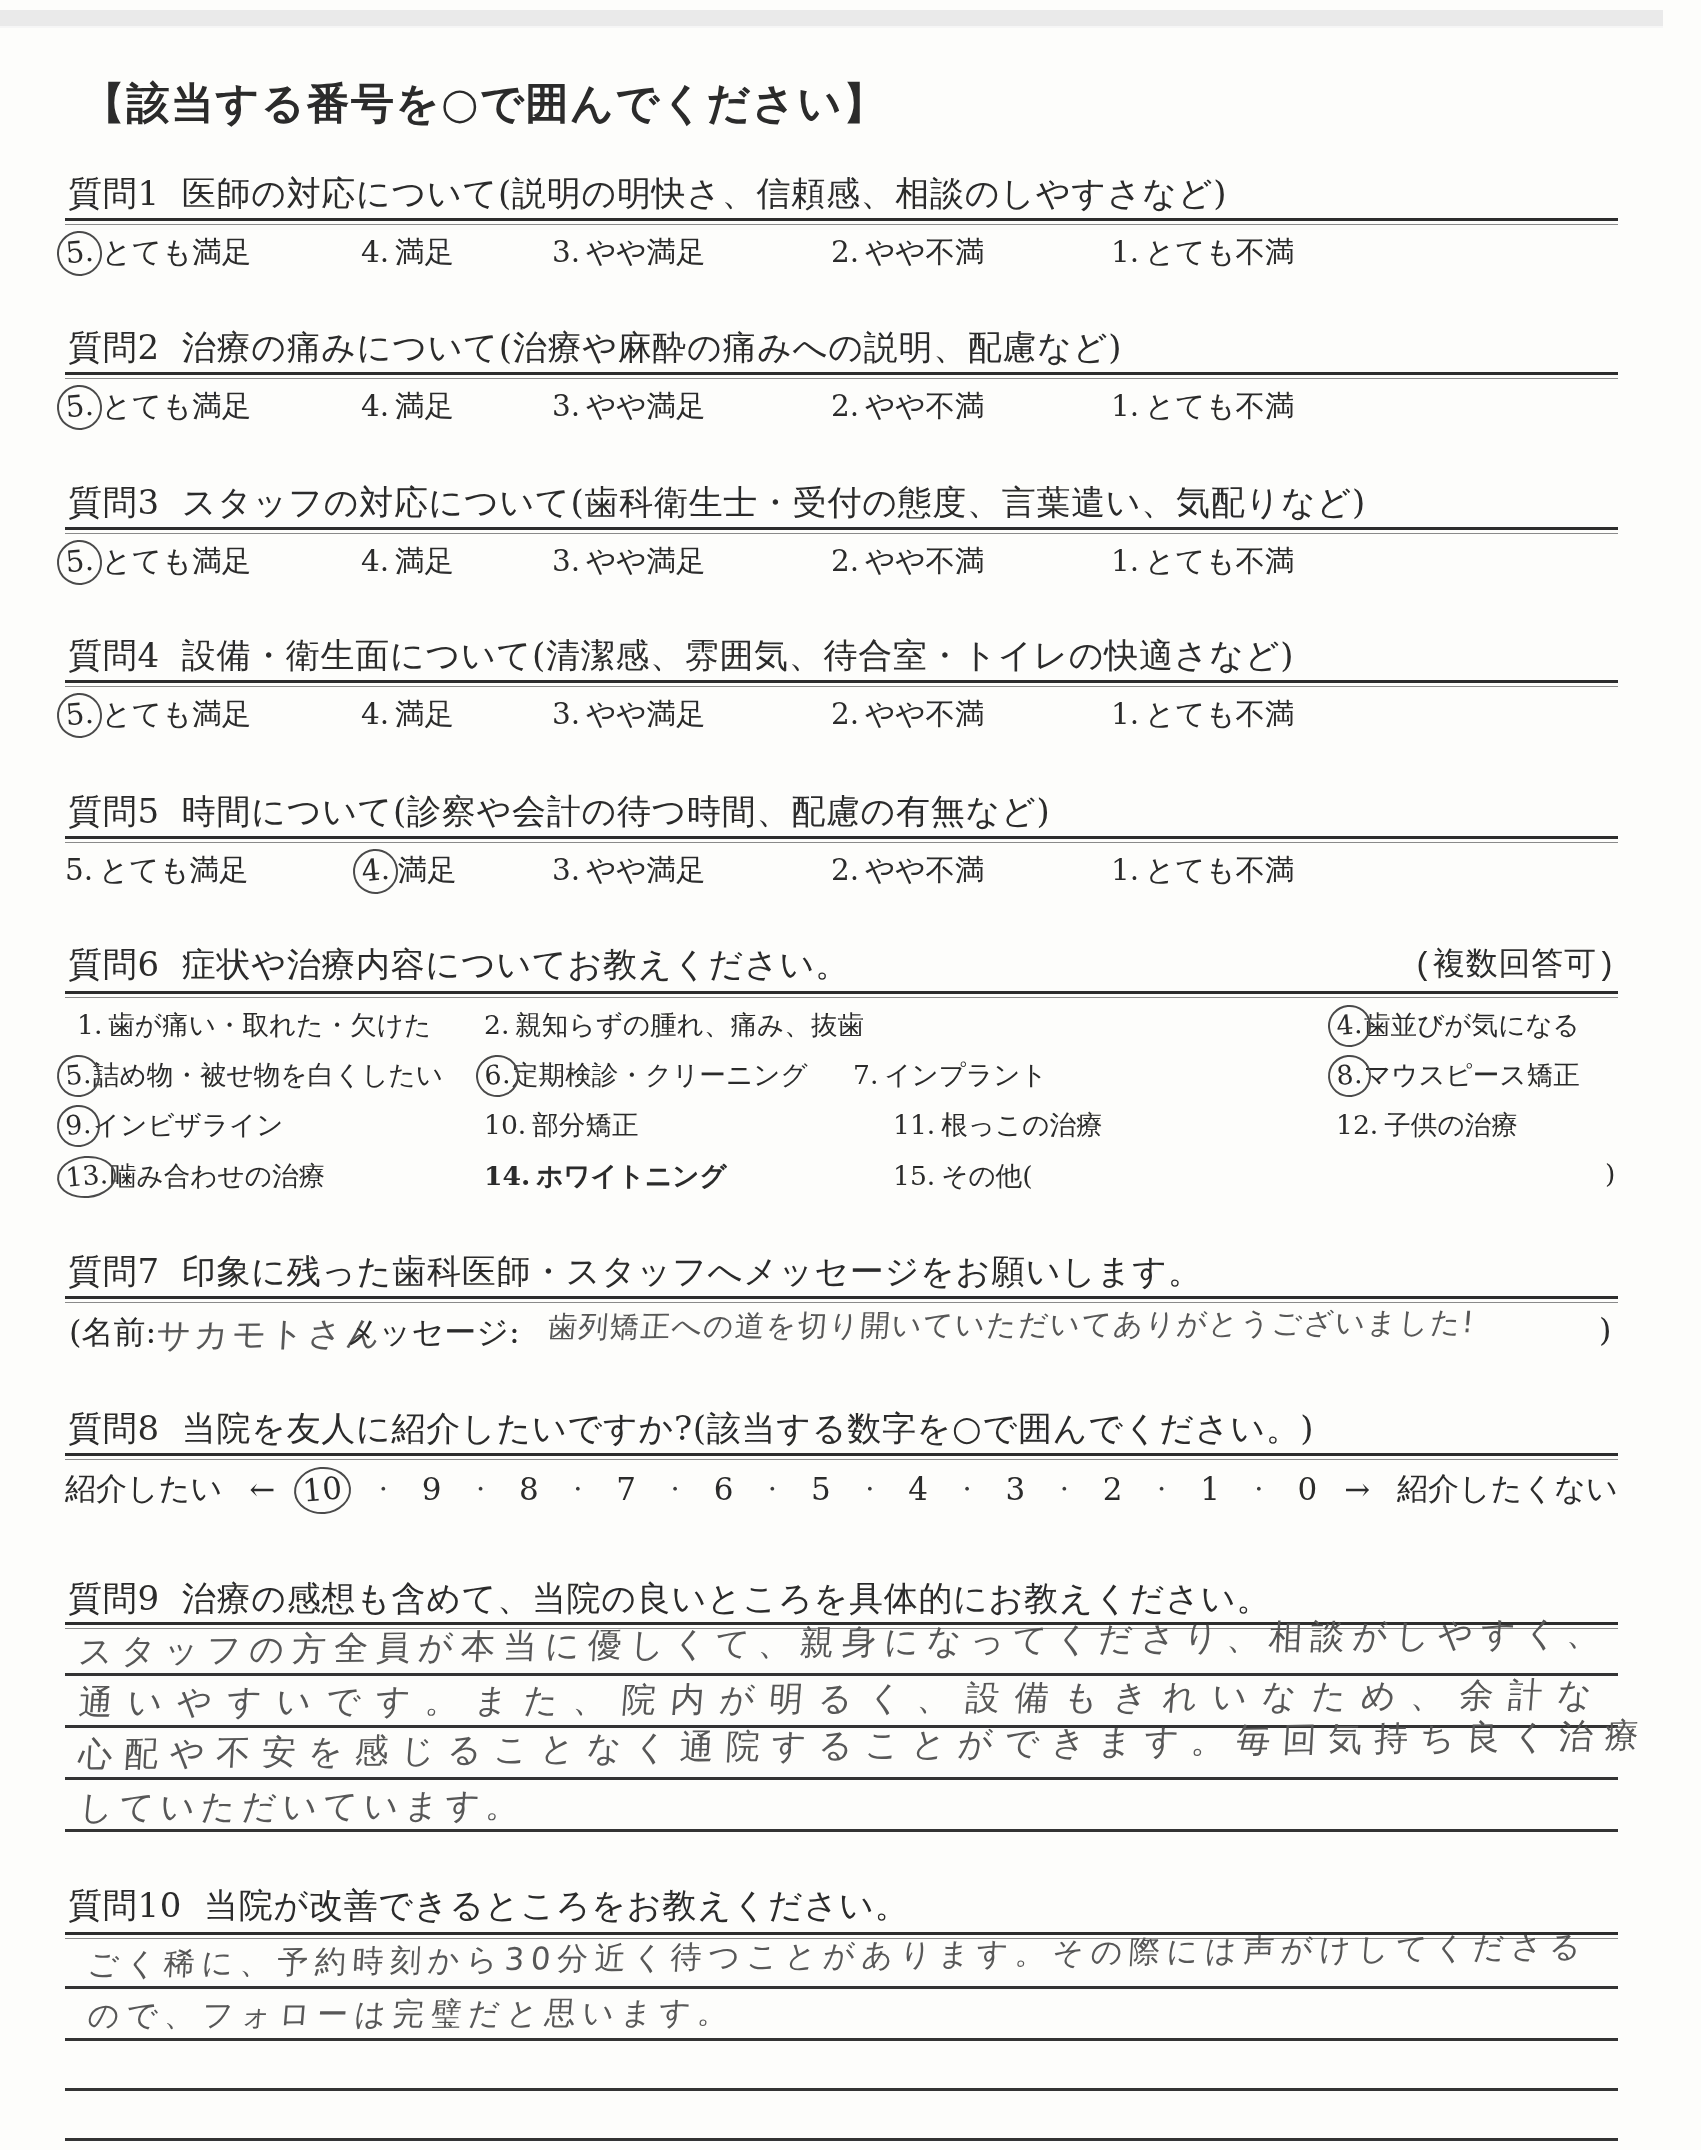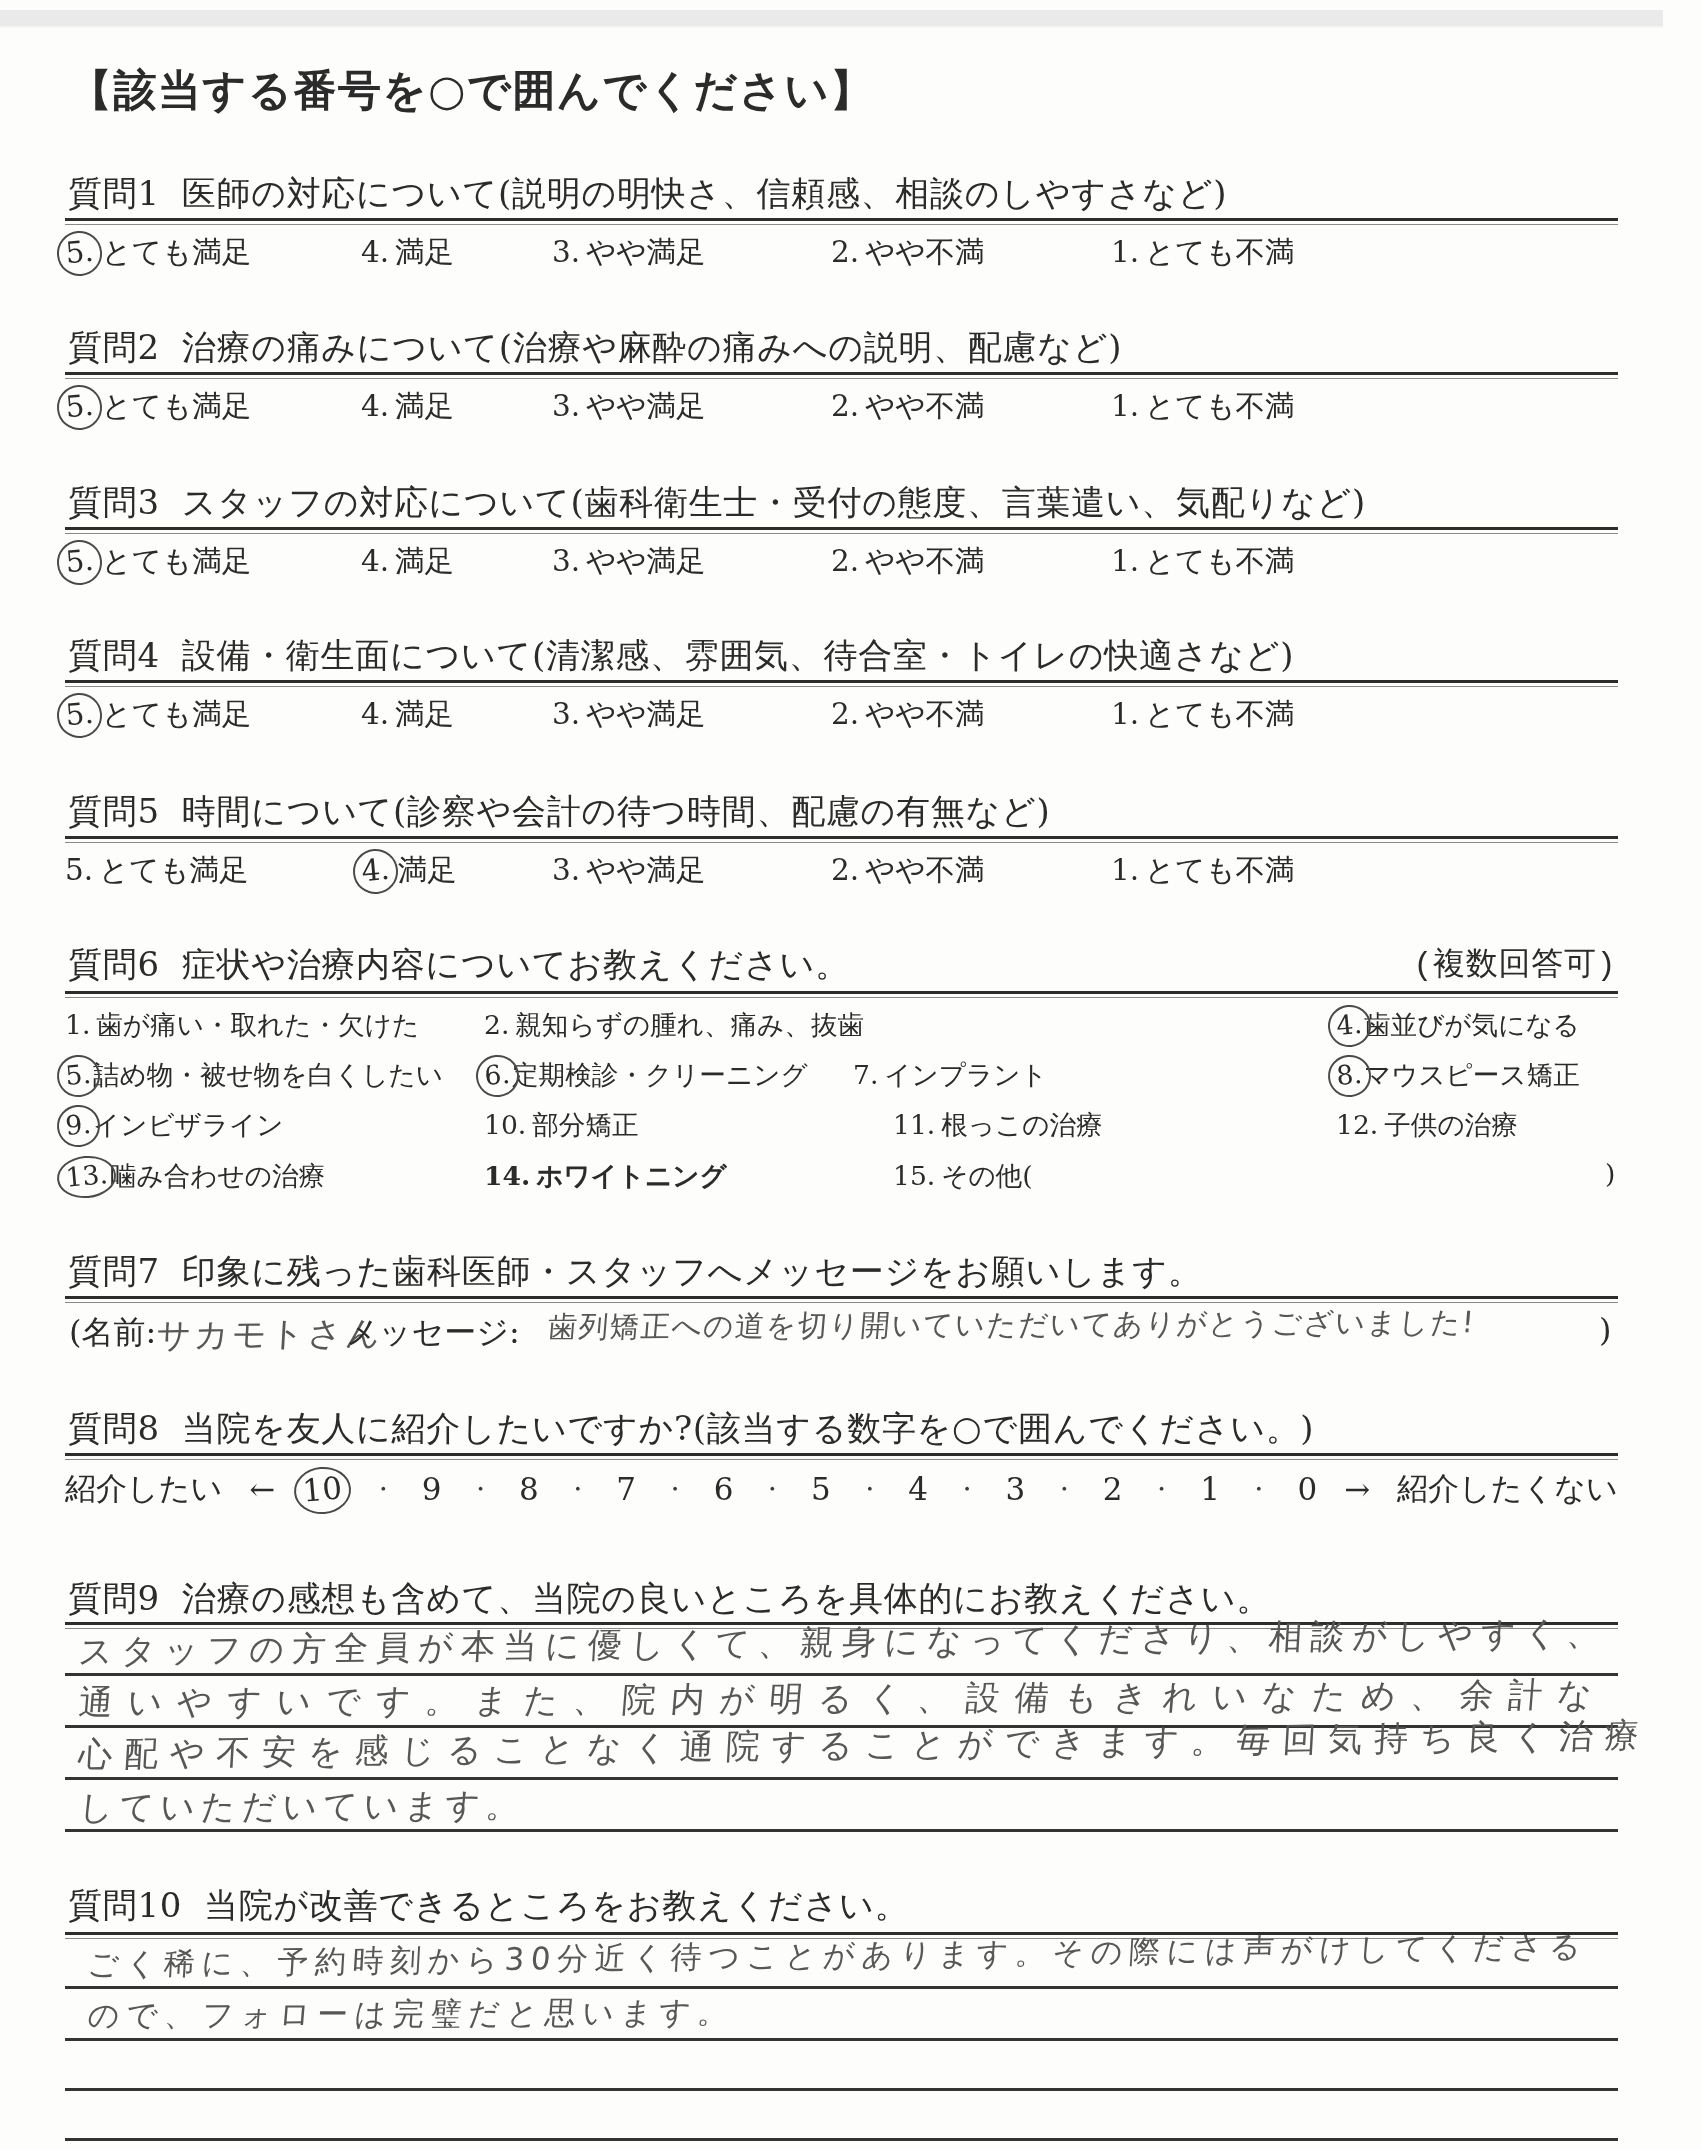--- a/index.html
+++ b/index.html
@@ -1,21 +1,21 @@
 <!DOCTYPE html>
 <html style="font-size:11.8px"><head>
 <meta charset="utf-8">
 <style>
   html,body{margin:0;padding:0;background:#cfcfcf;}
   .page{
     position:relative;width:1701px;height:2151px;background:#fdfdfb;
     font-family:"DejaVu Serif","Liberation Serif",serif;color:#2b2b2b;overflow:hidden;
   }
   .scan-band{position:absolute;left:0;top:10.3px;width:1663px;height:16px;background:#eaeaea;border-bottom:2.2px solid #f6f6f6;}
-  .main-title{position:absolute;left:69px;top:62px;margin:0;font-size:43px;font-weight:600;letter-spacing:1.5px;white-space:nowrap;}
+  .main-title{position:absolute;left:69px;top:62px;margin:13px;font-size:43px;font-weight:600;letter-spacing:1.5px;white-space:nowrap;}
   .q{position:absolute;left:65px;width:1553px;}
   .qtitle{position:absolute;left:3px;top:0;font-size:34px;letter-spacing:0.7px;white-space:nowrap;}
   .qno{margin-right:22px;margin-top:32px;}
   .qnote{position:absolute;right:1.5px;top:0;font-size:32px;letter-spacing:0.7px;font-family:Liberation Mono, monospace;}
   .rule{position:absolute;left:0;width:1553px;height:3px;border-top:3px solid #2d2d2d;border-bottom:0.7px solid #8a8a8a;}
   .ans{position:absolute;left:0;width:1553px;height:0;border-top:3px solid #343434;}
   .opts{position:absolute;left:0;width:1553px;height:44px;font-size:29.5px;}
   .opt{position:absolute;top:0;white-space:nowrap;}
   .onum{display:inline-block;}
   .olabel{margin-left:5.9px;}
@@ -117,21 +117,21 @@
     </div>
   </section>
 
   <section class="q" style="top:942px;">
     <div class="qtitle">
       <span class="qno">質問6</span><span>症状や治療内容についてお教えください。</span>
     </div>
     <div class="qnote">(複数回答可)</div>
     <div class="rule" style="top:49px;"></div>
     <div class="q6row" style="top:65px;">
-      <span class="q6item" style="left:0;"><span class="inum">1.</span><span>歯が痛い・取れた・欠けた</span></span>
+      <span class="q6item" style="left:12px;"><span class="inum">1.</span><span>歯が痛い・取れた・欠けた</span></span>
       <span class="q6item" style="left:419px;"><span class="inum">2.</span><span>親知らずの腫れ、痛み、抜歯</span></span>
       <span class="q6item" style="left:1271px;"><span class="inum circled">4.</span><span>歯並びが気になる</span></span>
     </div>
     <div class="q6row" style="top:115px;">
       <span class="q6item" style="left:0;"><span class="inum circled">5.</span><span>詰め物・被せ物を白くしたい</span></span>
       <span class="q6item" style="left:419px;"><span class="inum circled">6.</span><span>定期検診・クリーニング</span></span>
       <span class="q6item" style="left:788px;"><span class="inum">7.</span><span>インプラント</span></span>
       <span class="q6item" style="left:1271px;"><span class="inum circled">8.</span><span>マウスピース矯正</span></span>
     </div>
     <div class="q6row" style="top:165px;">

